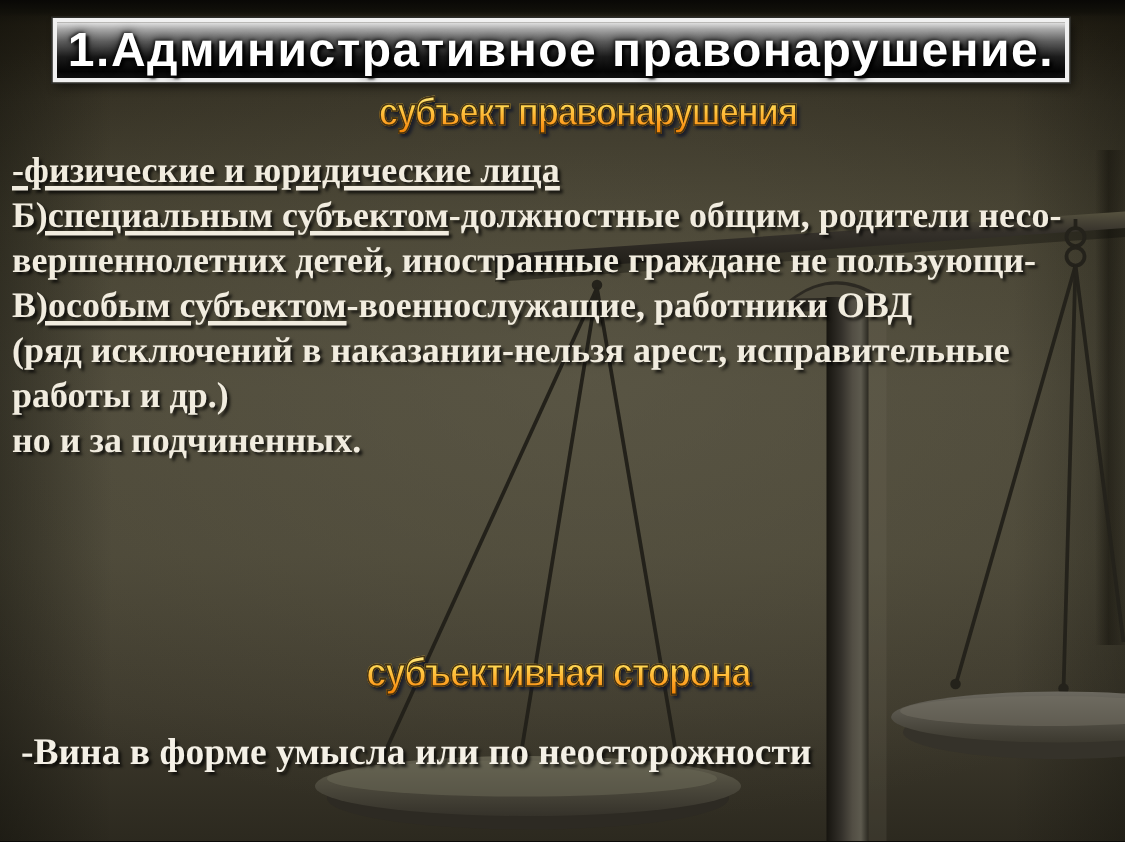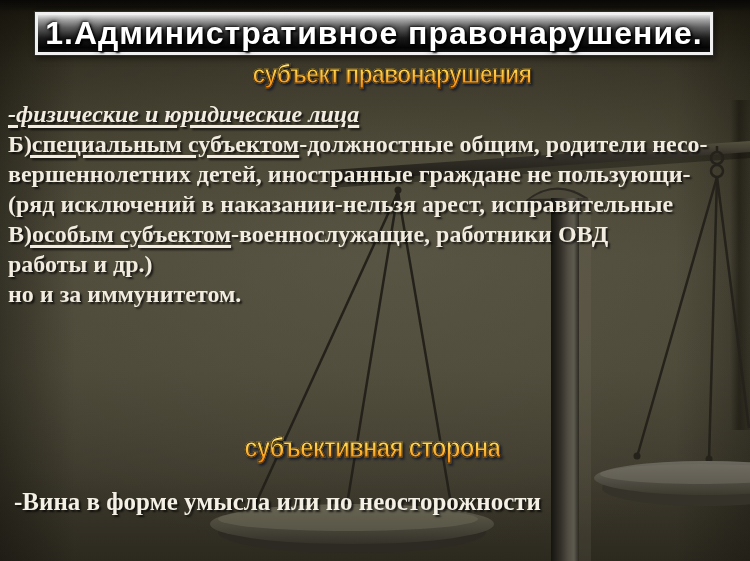--- a/index.html
+++ b/index.html
@@ -42,21 +42,21 @@
   .heading-2{left:0;width:744px;top:433px;}
   .heading-2 span{font-size:27px;letter-spacing:-1px;transform:scaleX(.9);}
 
   .body-text{
     position:absolute;left:8px;top:99px;width:742px;
     font-weight:bold;font-size:24px;line-height:30px;color:#f1ecdf;
     text-shadow:2px 2px 2px rgba(0,0,0,.7);
   }
   .body-line{white-space:nowrap;}
   .body-line .underline{text-decoration:underline;text-decoration-thickness:2.5px;text-underline-offset:3px;}
-  .body-line .italic{font-style:italic;margin-top:20px;}
+  .body-line .italic{margin-top:20px;}
 
   .guilt-line{
     position:absolute;left:14px;top:488px;
     font-weight:bold;font-size:25px;color:#f4f0e6;white-space:nowrap;
     text-shadow:2px 2px 2px rgba(0,0,0,.7);
     text-align:right;
   }
 </style>
 </head>
 <body>
@@ -143,24 +143,24 @@
     </div>
 
     <div class="gold-heading heading-1">
       <span>субъект правонарушения</span>
     </div>
 
     <div class="body-text">
         <div class="body-line"><span class="italic underline">-физические и юридические лица</span></div>
         <div class="body-line"><span>Б</span><span class="underline">)специальным субъектом</span><span>-должностные общим, родители несо-</span></div>
         <div class="body-line"><span>вершеннолетних детей, иностранные граждане не пользующи-</span></div>
+        <div class="body-line"><span>В</span><span class="underline">)особым субъектом</span><span>-военнослужащие, работники ОВД</span></div>
         <div class="body-line"><span>(ряд исключений в наказании-нельзя арест, исправительные</span></div>
-        <div class="body-line"><span>В</span><span class="underline">)особым субъектом</span><span>-военнослужащие, работники ОВД</span></div>
         <div class="body-line"><span>работы и др.)</span></div>
-        <div class="body-line"><span>но и за иммунитетом.</span></div>
+        <div class="body-line"><span>но и за подчиненных.</span></div>
       </div>
 
     <div class="gold-heading heading-2">
       <span>субъективная сторона</span>
     </div>
 
     <div class="guilt-line">-Вина в форме умысла или по неосторожности</div>
   </div>
 </div>
 

